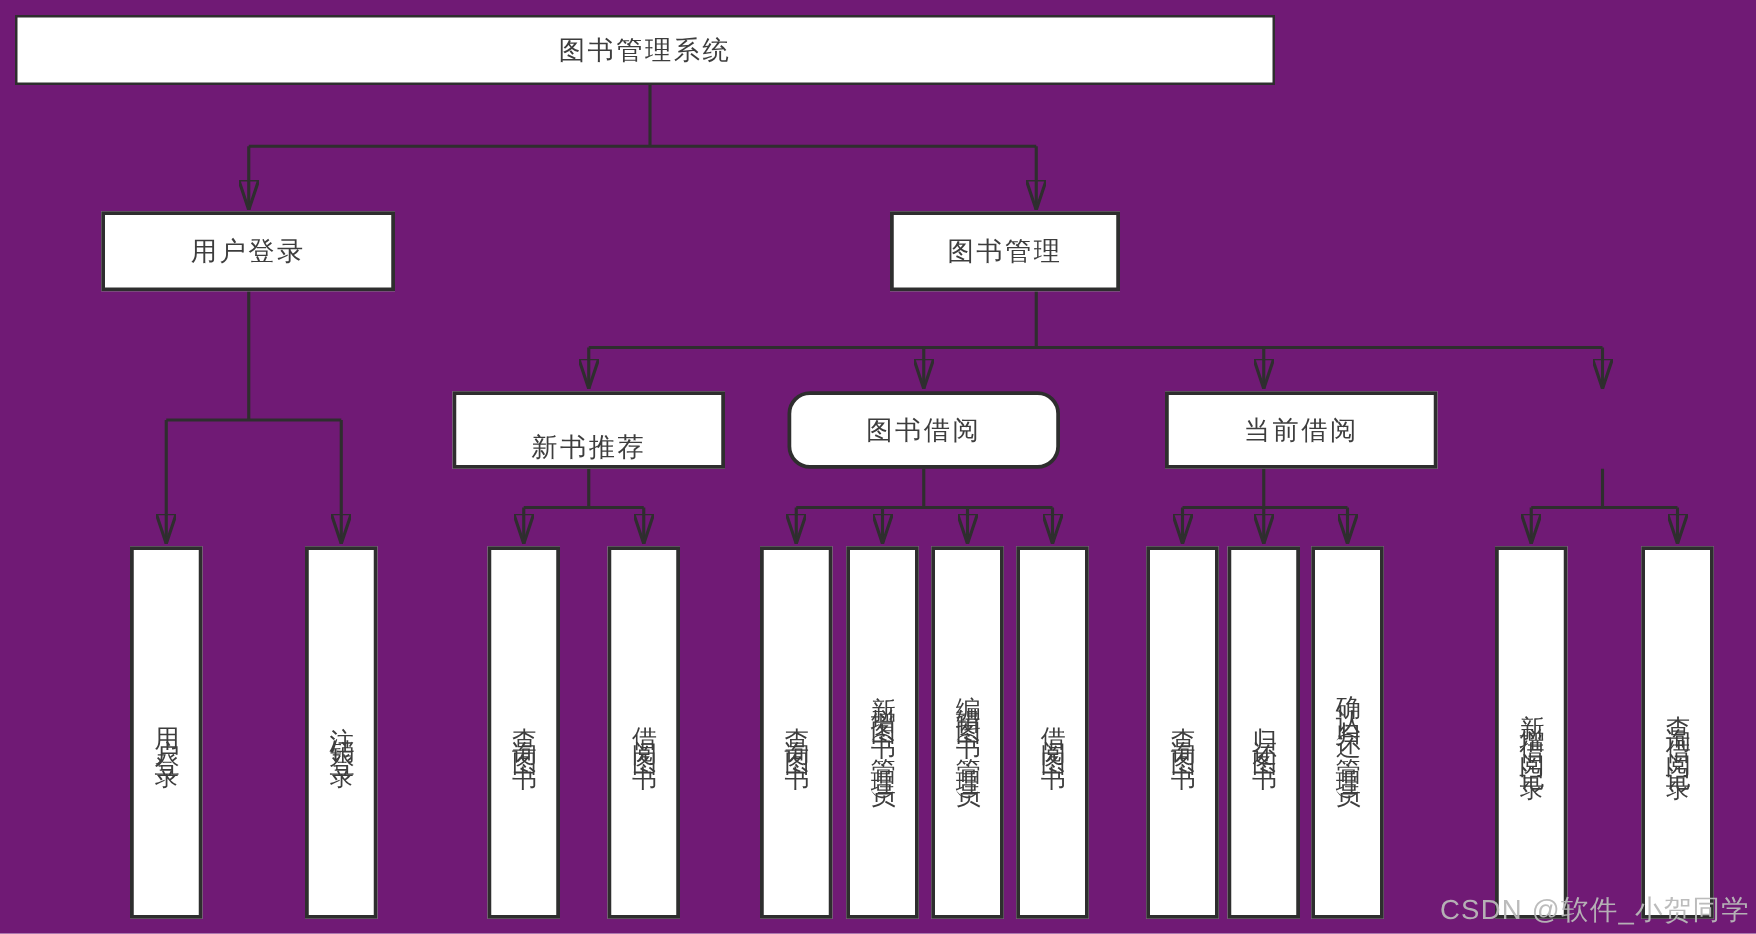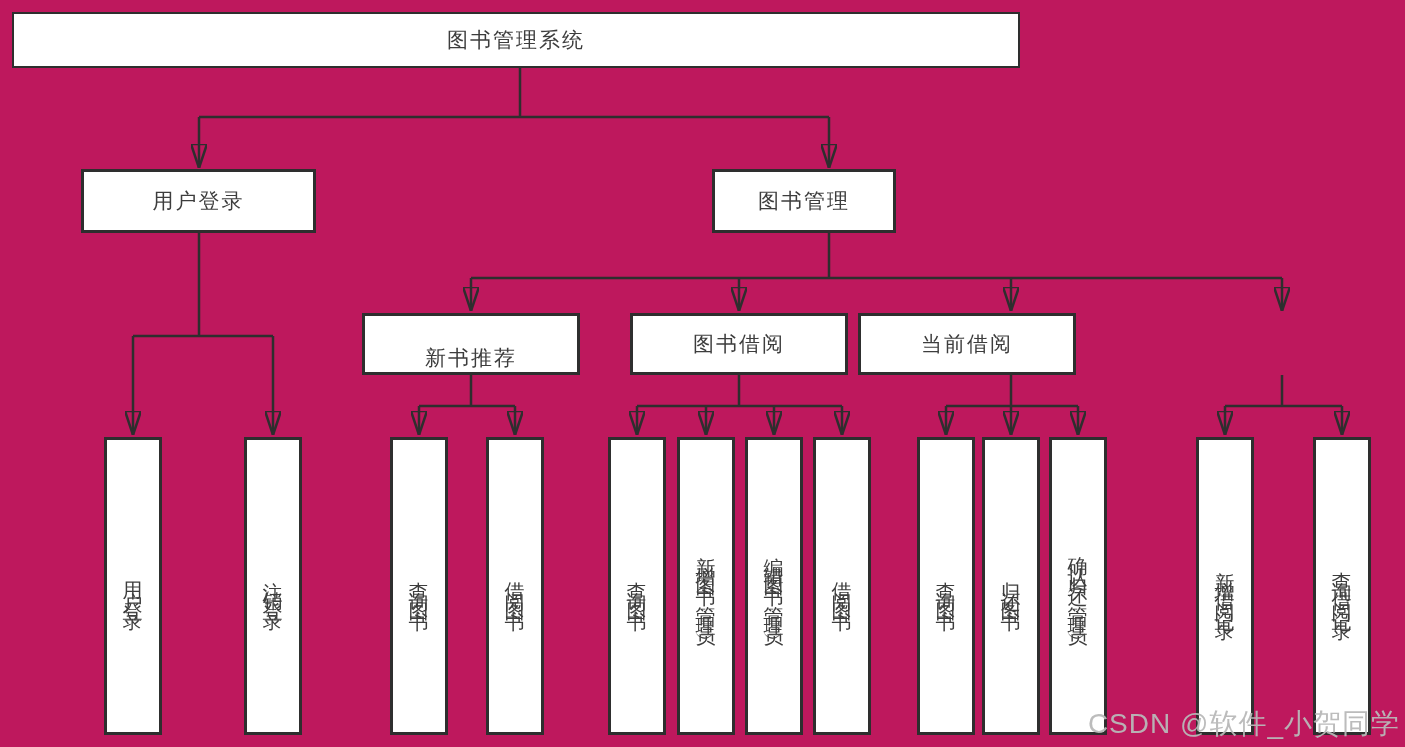--- a/index.html
+++ b/index.html
@@ -4,21 +4,21 @@
 <style>
   html, body {
     margin: 0;
     padding: 0;
     background: #ffffff;
   }
   .canvas {
     position: relative;
     width: 1405px;
     height: 747px;
-    background: #be185d;
+    background: #701a75;
     font-family: "Liberation Sans", sans-serif;
     overflow: hidden;
   }
   svg.connectors {
     position: absolute;
     left: 0;
     top: 0;
     width: 1405px;
     height: 747px;
   }
@@ -66,21 +66,21 @@
     font-size: 20px;
     letter-spacing: 10px;
     color: #3d3d3d;
     line-height: 1.1;
     white-space: nowrap;
   }
   .watermark {
     position: absolute;
     right: 5px;
     bottom: 4px;
-    font-size: 28px;
+    font-size: 22px;
     color: rgba(184, 184, 184, 0.95);
     letter-spacing: 1px;
     white-space: nowrap;
   }
 </style>
 </head>
 <body>
 
 <div class="canvas">
 
@@ -146,24 +146,24 @@
   <div class="node node-l2" style="left:81px; width:235px;">
     <span>用户登录</span>
   </div>
   <div class="node node-l2" style="left:712px; width:184px;">
     <span>图书管理</span>
   </div>
 
   <div class="node node-l3" style="left:362px;align-items:flex-end;">
     <span>新书推荐</span>
   </div>
-  <div class="node node-l3" style="left:630px;">
+  <div class="node node-l3" style="left:630px;border-radius:18px;">
     <span>图书借阅</span>
   </div>
-  <div class="node node-l3" style="left:858px;">
+  <div class="node node-l3" style="left:932px;">
     <span>当前借阅</span>
   </div>
 
   <div class="leaf" style="left:104px;">
     <span class="vtext">用户登录</span>
   </div>
   <div class="leaf" style="left:244px;">
     <span class="vtext">注销登录</span>
   </div>
   <div class="leaf" style="left:390px;">

